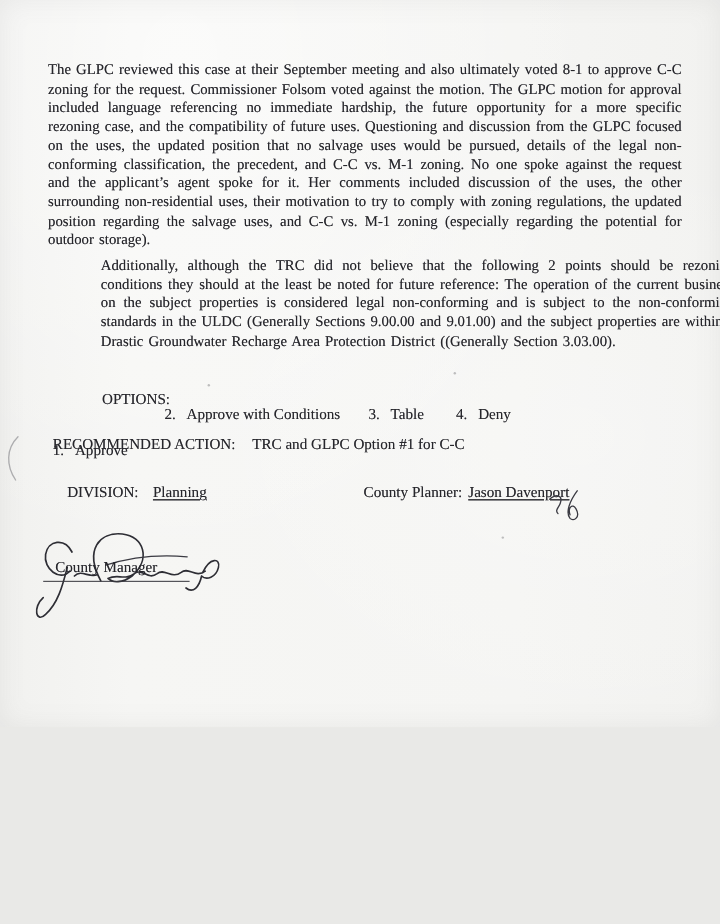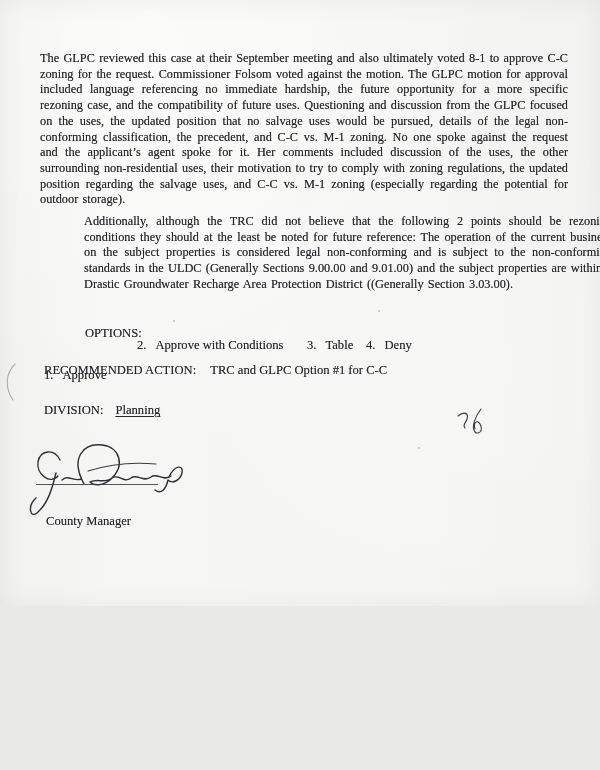--- a/index.html
+++ b/index.html
@@ -30,37 +30,37 @@
   .p2{left:40px;top:214px;margin-left:44px;}
   .label{
     font-size:12.6px;
     text-shadow:0 0 0.5px rgba(35,35,45,0.5);
     white-space:nowrap;
   }
   .options-heading{left:44px;top:326px;margin-left:41px;}
   .options-row{left:0;top:338px;width:600px;height:18px;}
   .opt{position:absolute;top:0;white-space:nowrap;font-size:12.6px;text-shadow:0 0 0.5px rgba(35,35,45,0.5);}
   .opt .num{margin-right:9px;}
-  .opt1{left:44px;margin-top:30px;} .opt2{left:137px;} .opt3{left:307px;} .opt4{left:366px;}
+  .opt1{left:44px;margin-top:30px;} .opt2{left:137px;} .opt3{left:307px;} .opt4{left:380px;}
   .recommended{left:44px;top:363px;}
   .recommended .val{margin-left:14px;}
-  .division{left:44px;top:403px;text-align:center;}
+  .division{left:56px;top:403px;text-align:center;}
   .division .val{margin-left:12px;}
   .planner{left:303px;top:403px;}
   .planner .val{margin-left:5px;}
   .uline{
     text-decoration:underline;
     text-underline-offset:2px;
     text-decoration-thickness:1px;
   }
   .sig-line{
     left:36px;top:484px;width:122px;height:1px;
     background:rgba(55,55,62,0.85);
   }
-  .county-manager{left:46px;top:514px;text-align:right;}
+  .county-manager{left:46px;top:466px;text-align:right;}
   .action-board{left:243px;top:489px;white-space:nowrap;}
   .blank-line{
     display:inline-block;
     width:186px;height:1px;
     border-bottom:1.2px solid #3a3a40;
     transform:translateY(-2px);
   }
   .page-number{left:523px;top:729px;font-size:12.6px;}
   svg{display:block;overflow:visible;}
   .ink{stroke:#2e2e35;stroke-width:1.4;fill:none;stroke-linecap:round;stroke-linejoin:round;}
@@ -91,20 +91,23 @@
   </div>
 
   <div class="label recommended abs">
     <span>RECOMMENDED ACTION:</span><span class="val">TRC and GLPC Option #1 for C-C</span>
   </div>
 
   <div class="label division abs">
     <span>DIVISION:</span><span class="val uline">Planning</span>
   </div>
 
+  <div class="label planner abs">
+    <span>County Planner:</span><span class="val uline">Jason Davenport</span>
+  </div>
 
   <svg class="abs" style="left:456px;top:407px;" width="34" height="30" viewBox="0 0 34 30" aria-hidden="true">
     <path class="ink-thin" d="M 2 9 C 8 4, 13 6, 11 12 C 10 16, 6 18, 9 21"></path>
     <path class="ink-thin" d="M 25 2 C 19 10, 15 20, 19 25 C 22 28, 28 24, 24 17 C 21 12, 17 16, 19 22"></path>
   </svg>
 
   <svg class="abs" style="left:26px;top:442px;" width="170" height="85" viewBox="0 0 170 85" aria-hidden="true">
     <path class="ink" d="M 34 18 C 28 6, 14 8, 12 20 C 10 32, 24 43, 32 34"></path>
     <path class="ink" d="M 30 31 C 26 47, 22 61, 12 70 C 4 78, 1 64, 10 56"></path>
     <path class="ink" d="M 36 38 C 42 32, 48 40, 55 37"></path>

